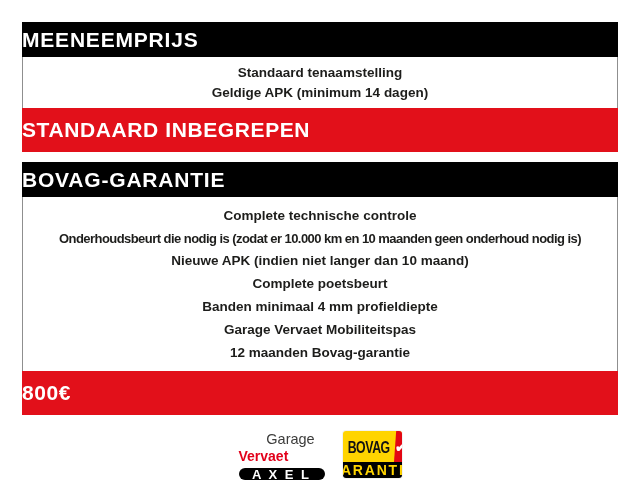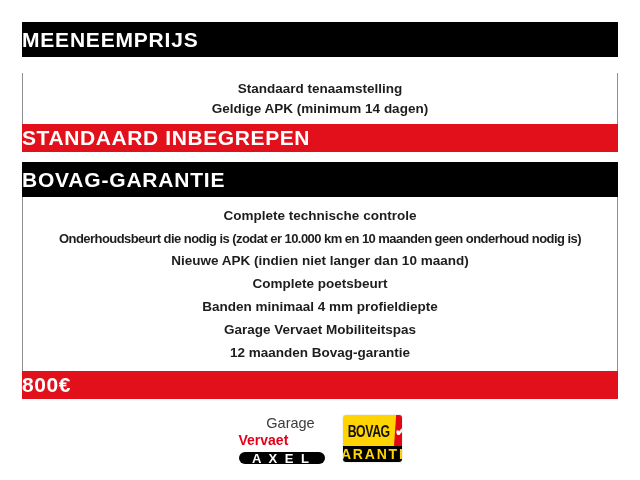--- a/index.html
+++ b/index.html
@@ -17,32 +17,32 @@
     font-family:"Liberation Sans",sans-serif;
     overflow:hidden;
   }
   .card{width:596px;margin:0 auto;}
   .card2{margin-top:10px;}
   .bar{
     display:flex;align-items:center;
     font-weight:bold;color:#ffffff;text-align:center;
   }
   .bar.header{background:var(--black);height:35px;font-size:21px;letter-spacing:0.8px;}
-  .bar.footer{background:var(--red);height:28px;font-size:21px;letter-spacing:0.6px;}
+  .bar.footer{background:var(--red);height:44px;font-size:21px;letter-spacing:0.6px;}
   .card-body{
     background:#ffffff;
     border-left:1px solid var(--border-gray);
     border-right:1px solid var(--border-gray);
     box-sizing:border-box;
     display:flex;flex-direction:column;justify-content:space-evenly;
     text-align:center;
     color:var(--body-text);
     font-weight:bold;font-size:13.5px;
   }
-  .body1{height:51px;padding:3px 0;margin-top:16px;}
+  .body1{height:51px;padding:3px 0;}
   .body2{height:174px;padding:2px 16px;}
   .line{white-space:nowrap;line-height:1;}
   .line.tight{letter-spacing:-0.55px;font-size:13px;}
   
   .logos{
     margin-top:16px;
     display:flex;justify-content:center;align-items:flex-start;gap:18px;
   }
   .garage-logo{width:86px;padding-top:1px;}
   .garage-top{

